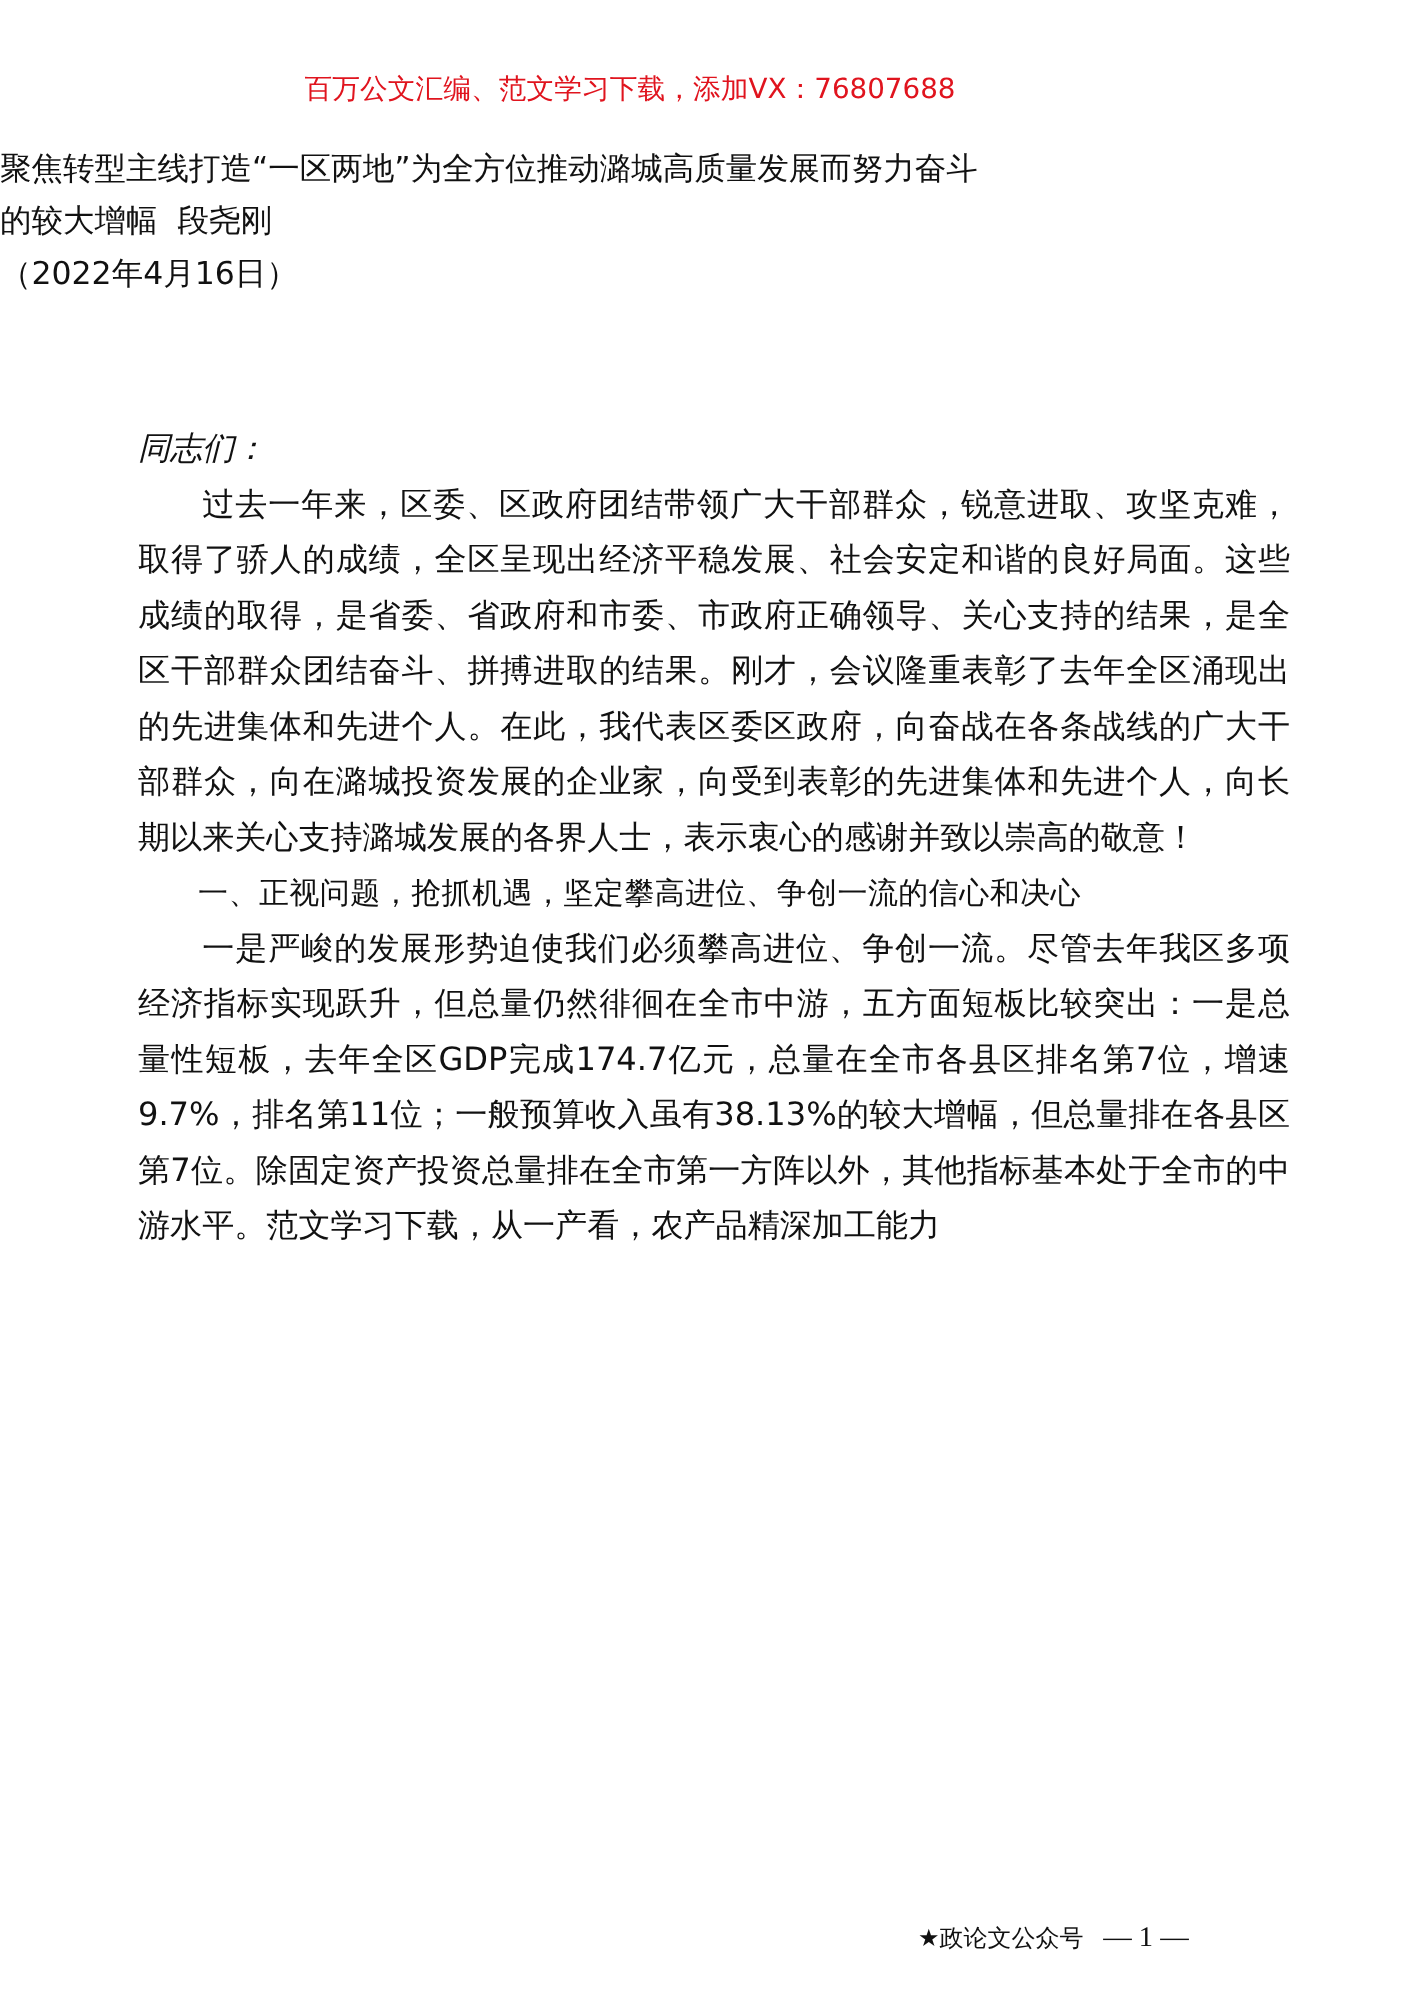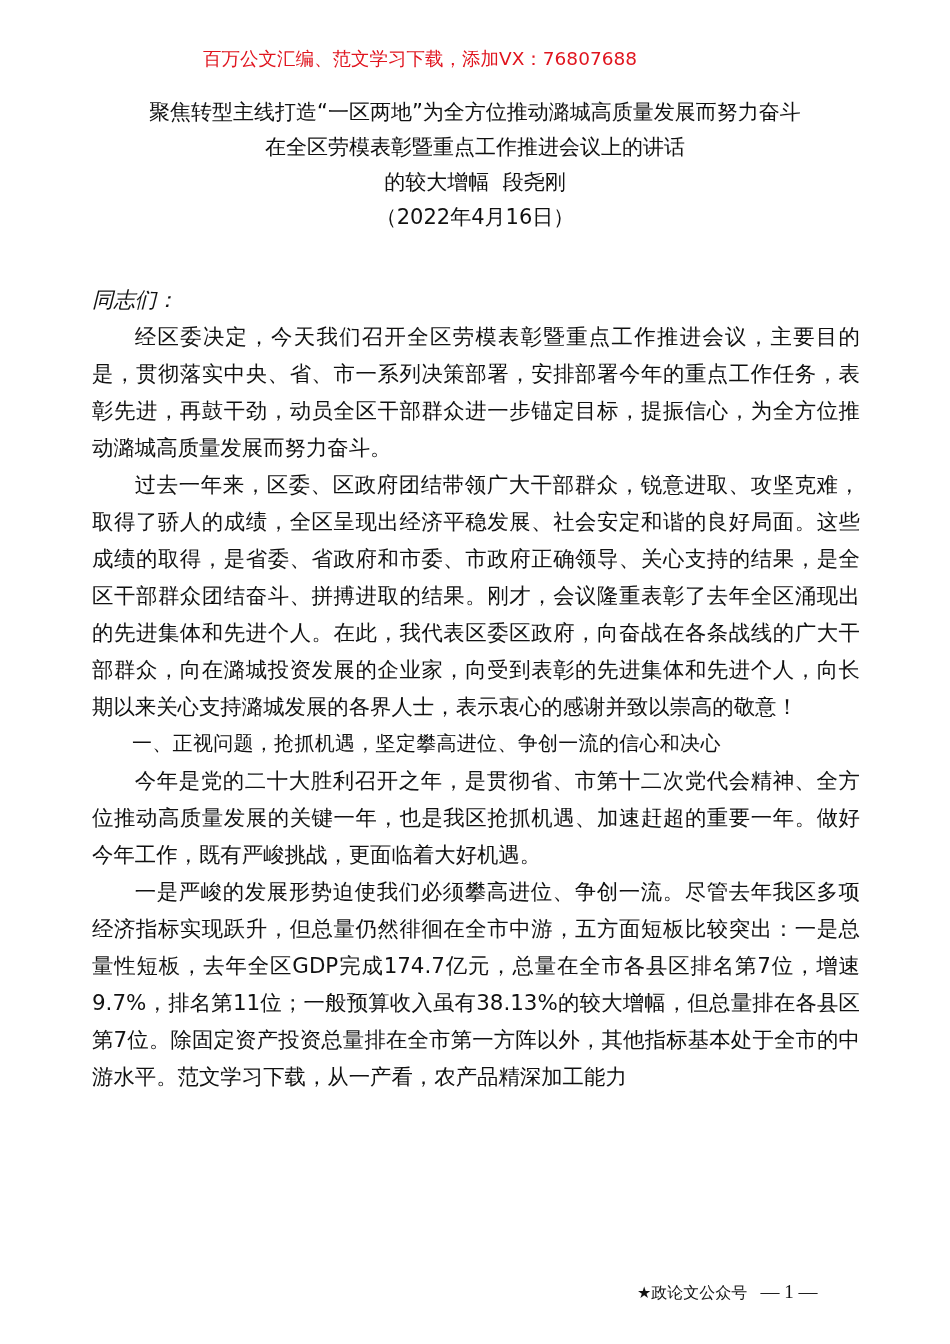--- a/index.html
+++ b/index.html
@@ -23,21 +23,20 @@
       text-align: center;
       font-size: 18.5px;
       color: #e0141e;
       letter-spacing: 0px;
     }
     .header-block {
       position: absolute;
       top: 95px;
       left: 0;
       width: 950px;
-      text-align: center;
       font-size: 21px;
       line-height: 35px;
       color: #111;
     }
     .header-block div { white-space: nowrap; }
     .body-text {
       position: absolute;
       top: 281px;
       left: 92px;
       width: 768px;
@@ -52,48 +51,45 @@
     }
     .body-text p.noindent { text-indent: 0; font-style: italic; }
     .body-text p.section-heading {
       font-size: 20px;
       letter-spacing: 0.3px;
     }
     .body-text b { font-weight: normal; }
     .footer {
       position: absolute;
       top: 1281px;
-      left: 637px;
+      left: 612px;
       font-size: 16px;
       color: #111;
       white-space: nowrap;
     }
     .footer .page-num {
       font-family: "Liberation Serif", "DejaVu Serif", serif;
       font-size: 19px;
       margin-left: 8px;
     }
   </style>
 </head>
 <body>
 
 <div class="watermark">百万公文汇编、范文学习下载，添加VX：76807688</div>
 
 <div class="header-block">
   <div>聚焦转型主线打造“一区两地”为全方位推动潞城高质量发展而努力奋斗</div>
-  <div>在全区劳模表彰暨重点工作推进会议上的讲话</div>
   <div style="white-space: pre;">的较大增幅  段尧刚</div>
   <div>（2022年4月16日）</div>
 </div>
 
 <div class="body-text">
   <p class="noindent">同志们：</p>
-  <p>经区委决定，今天我们召开全区劳模表彰暨重点工作推进会议，主要目的是，贯彻落实中央、省、市一系列决策部署，安排部署今年的重点工作任务，表彰先进，再鼓干劲，动员全区干部群众进一步锚定目标，提振信心，为全方位推动潞城高质量发展而努力奋斗。</p>
   <p>过去一年来，区委、区政府团结带领广大干部群众，锐意进取、攻坚克难，取得了骄人的成绩，全区呈现出经济平稳发展、社会安定和谐的良好局面。这些成绩的取得，是省委、省政府和市委、市政府正确领导、关心支持的结果，是全区干部群众团结奋斗、拼搏进取的结果。刚才，会议隆重表彰了去年全区涌现出的先进集体和先进个人。在此，我代表区委区政府，向奋战在各条战线的广大干部群众，向在潞城投资发展的企业家，向受到表彰的先进集体和先进个人，向长期以来关心支持潞城发展的各界人士，表示衷心的感谢并致以崇高的敬意！</p>
   <p class="section-heading">一、正视问题，抢抓机遇，坚定攀高进位、争创一流的信心和决心</p>
-  <p>今年是党的二十大胜利召开之年，是贯彻省、市第十二次党代会精神、全方位推动高质量发展的关键一年，也是我区抢抓机遇、加速赶超的重要一年。做好今年工作，既有严峻挑战，更面临着大好机遇。</p>
   <p><b>一是严峻的发展形势迫使我们必须攀高进位、争创一流。</b><span>尽管去年我区多项经济指标实现跃升，但总量仍然徘徊在全市中游，五方面短板比较突出：</span><b>一是总量性短板，去年全区GDP完成174.7亿元，总量在全市各县区排名第7位，增速9.7%，排名第11位；一般预算收入虽有38.13%的较大增幅，但总量排在各县区第7位。</b><span>除固定资产投资总量排在全市第一方阵以外，其他指标基本处于全市的中游水平。</span><b>范文学习下载，从一产看，农产品精深加工能力</b></p>
 </div>
 
 <div class="footer">
   <span>★政论文公众号</span>
   <span class="page-num">— 1 —</span>
 </div>
 
 </body></html>

